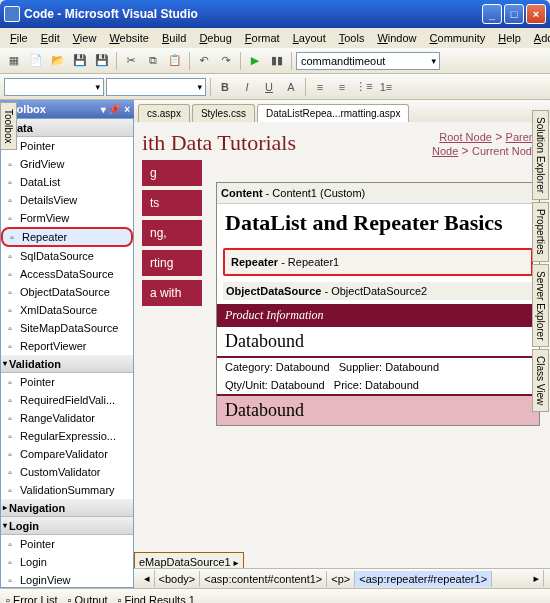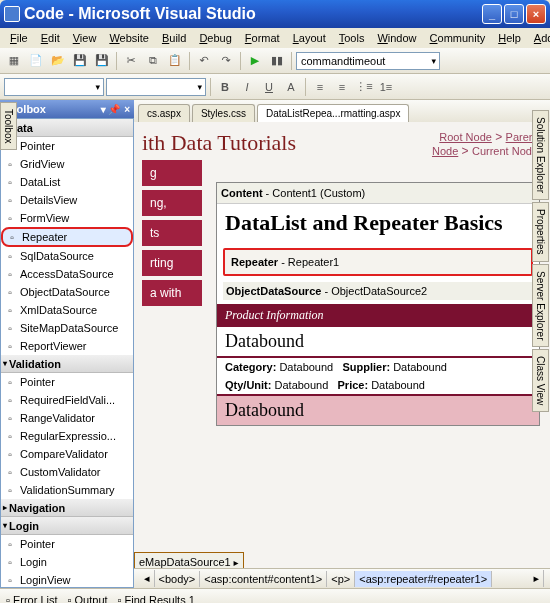--- a/index.html
+++ b/index.html
@@ -1,19 +1,19 @@
 <!DOCTYPE html>
 <html><head>
 <meta charset="utf-8">
 <style>
 *{box-sizing:border-box;margin:0;padding:0;font-family:Tahoma,sans-serif;font-size:11px}
 body{background:#ece9d8;width:550px;height:603px;overflow:hidden;position:relative}
 .titlebar{height:28px;background:linear-gradient(#2a71e0,#255ccb 40%,#1941a5);color:#fff;display:flex;align-items:center;padding:0 4px;border-radius:6px 6px 0 0}
 .titlebar .icon{width:16px;height:16px;background:#4a7dd0;border:1px solid #fff;margin-right:4px;border-radius:2px}
-.titlebar .title{flex:1;font-weight:bold;font-size:16px}
+.titlebar .title{flex:1;font-weight:bold;font-size:12px}
 .winbtn{width:20px;height:20px;margin-left:2px;border:1px solid #fff;border-radius:3px;display:flex;align-items:center;justify-content:center;font-weight:bold;color:#fff;font-size:11px}
 .winbtn.min,.winbtn.max{background:linear-gradient(#5a8fe6,#3361c4)}
 .winbtn.close{background:linear-gradient(#e67a5a,#d04020)}
 .menubar{height:20px;background:#ece9d8;display:flex;align-items:center;padding:0 4px;gap:1px}
 .menubar span{padding:2px 6px;cursor:default}
 .toolbar{height:26px;background:linear-gradient(#fafaf7,#e8e5d8);border-bottom:1px solid #c0bba8;display:flex;align-items:center;padding:0 4px;gap:2px}
 .tbtn{width:20px;height:20px;border:1px solid transparent;display:flex;align-items:center;justify-content:center;color:#555}
 .sep{width:1px;height:18px;background:#c0bba8;margin:0 2px}
 .body{display:flex;height:488px}
 .toolbox{width:134px;display:flex;flex-direction:column}
@@ -39,21 +39,21 @@
 .contentbox{position:absolute;left:82px;top:60px;right:10px;background:#fff;border:1px solid #888}
 .cbhead{background:#f0f0e8;padding:4px;font-size:11px;border-bottom:1px solid #ccc}
 .cbtitle{font-family:Georgia,serif;font-size:22px;font-weight:bold;padding:6px 8px}
 .repeaterbox{margin:6px;border:2px solid #e02020;border-radius:2px;padding:6px;background:#f5f3ee}
 .repeaterbox .rh{font-size:10px}
 .repeaterbox .rt{font-size:10px;margin-top:6px}
 .odslabel{margin:4px 6px;font-size:10px;background:#f0f0e8;padding:3px}
 .prodhead{background:#7a1030;color:#fff;padding:4px 8px;font-style:italic;font-family:Georgia,serif;font-size:12px}
 .dbhead{font-family:Georgia,serif;font-size:18px;padding:4px 8px;border-bottom:2px solid #7a1030}
 .dbrow{padding:3px 8px;font-size:11px}
-.dbrow b{font-weight:bold}
+.dbrow b{font-weight:normal}
 .dbpink{background:#e8b8c0;font-family:Georgia,serif;font-size:18px;padding:4px 8px;border-top:2px solid #7a1030}
 .smartsrc{position:absolute;left:0;top:430px;background:#f0f0e8;border:1px solid #a16207;padding:3px 4px;font-size:10px}
 .tagbar{height:20px;background:linear-gradient(#fafaf7,#e8e5d8);border-top:1px solid #c0bba8;display:flex;align-items:center;padding:0 6px;font-size:10px;gap:0}
 .tagbar span{padding:2px 4px;border-right:1px solid #bbb}
 .tagbar span.sel{background:#d0e0ff}
 .tagbar .nav{margin-left:auto}
 .botbar{height:22px;background:linear-gradient(#fafaf7,#e8e5d8);display:flex;align-items:center;padding:0 6px;gap:10px;font-size:10px;border-top:1px solid #c0bba8}
 .sidetabs{position:absolute;right:0;top:110px;width:18px}
 .sidetab{writing-mode:vertical-rl;padding:6px 2px;background:#ece9d8;border:1px solid #aca899;margin-bottom:2px;font-size:10px}
 .ddl{background:#fff;border:1px solid #7f9db9;padding:1px 18px 1px 4px;font-size:10px;height:18px;display:flex;align-items:center;position:relative;min-width:100px}
@@ -178,22 +178,22 @@
           <span>×</span>
         </div>
       </div>
     <div class="design">
       <div class="pagehead">ith Data Tutorials</div>
       <div class="breadcrumb">
         <a>Root Node</a> &gt; <a>Parent Node</a> &gt; <span>Current Node</span>
       </div>
       <div id="redbars">
           <div class="redbar">g</div>
+          <div class="redbar">ts</div>
           <div class="redbar">ng,</div>
-          <div class="redbar">ts</div>
           <div class="redbar">rting</div>
           <div class="redbar">a with</div>
         </div>
       <div class="smartsrc"><span>eMapDataSource1</span> ▸</div>
 
       <div class="contentbox">
         <div class="cbhead"><b>Content</b><span> - Content1 (Custom)</span></div>
         <div class="cbtitle">DataList and Repeater Basics</div>
         <div class="repeaterbox">
           <div class="rh"><b>Repeater</b><span> - Repeater1</span></div>

